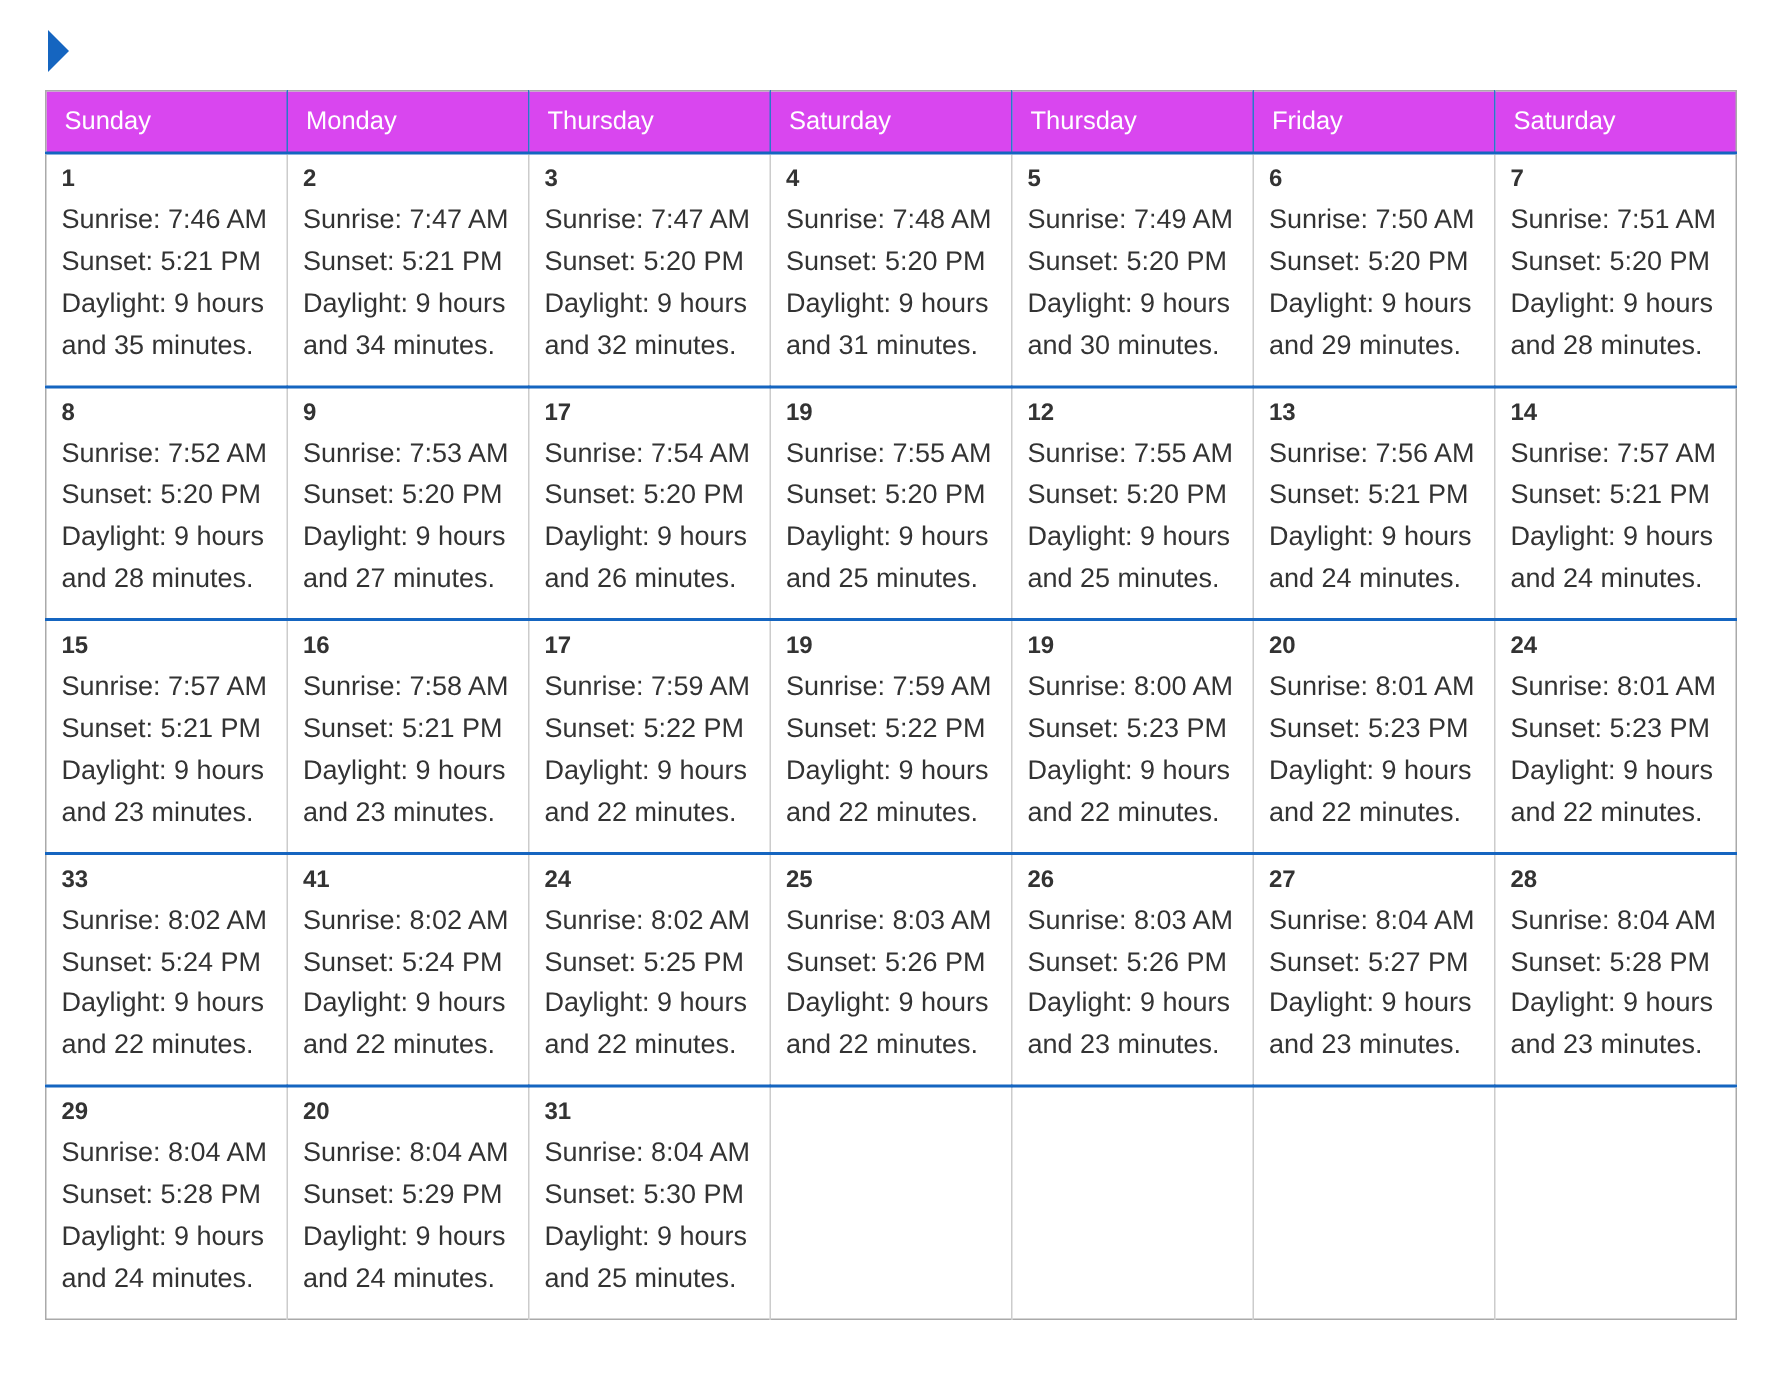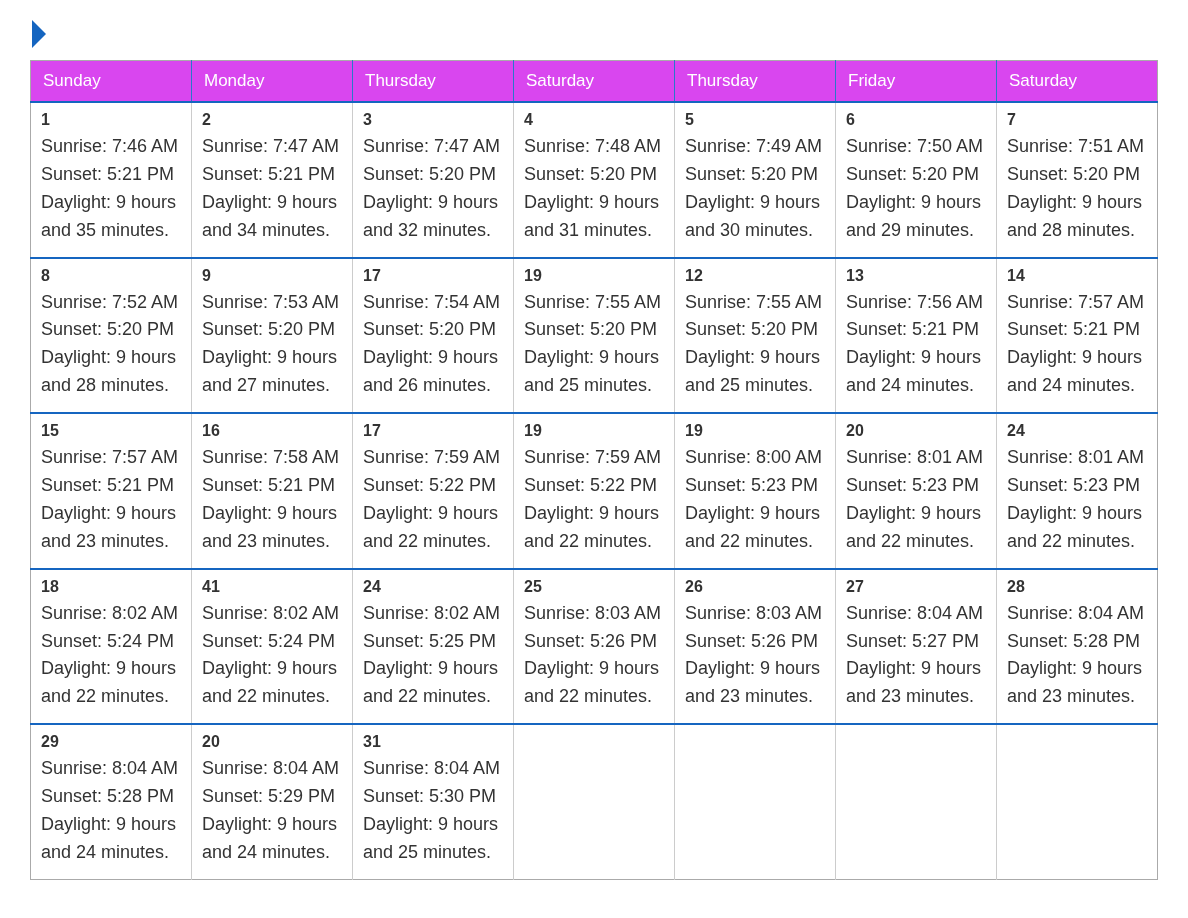--- a/index.html
+++ b/index.html
@@ -330,21 +330,21 @@
           <div class="day-info">
             Sunrise: 8:01 AM<br>
             Sunset: 5:23 PM<br>
             Daylight: 9 hours<br>
             and 22 minutes.
           </div>
         </td>
       </tr>
       <tr>
         <td>
-          <span class="day-number">18</span>
+          <span class="day-number">33</span>
           <div class="day-info">
             Sunrise: 8:02 AM<br>
             Sunset: 5:24 PM<br>
             Daylight: 9 hours<br>
             and 22 minutes.
           </div>
         </td>
         <td>
           <span class="day-number">41</span>
           <div class="day-info">

